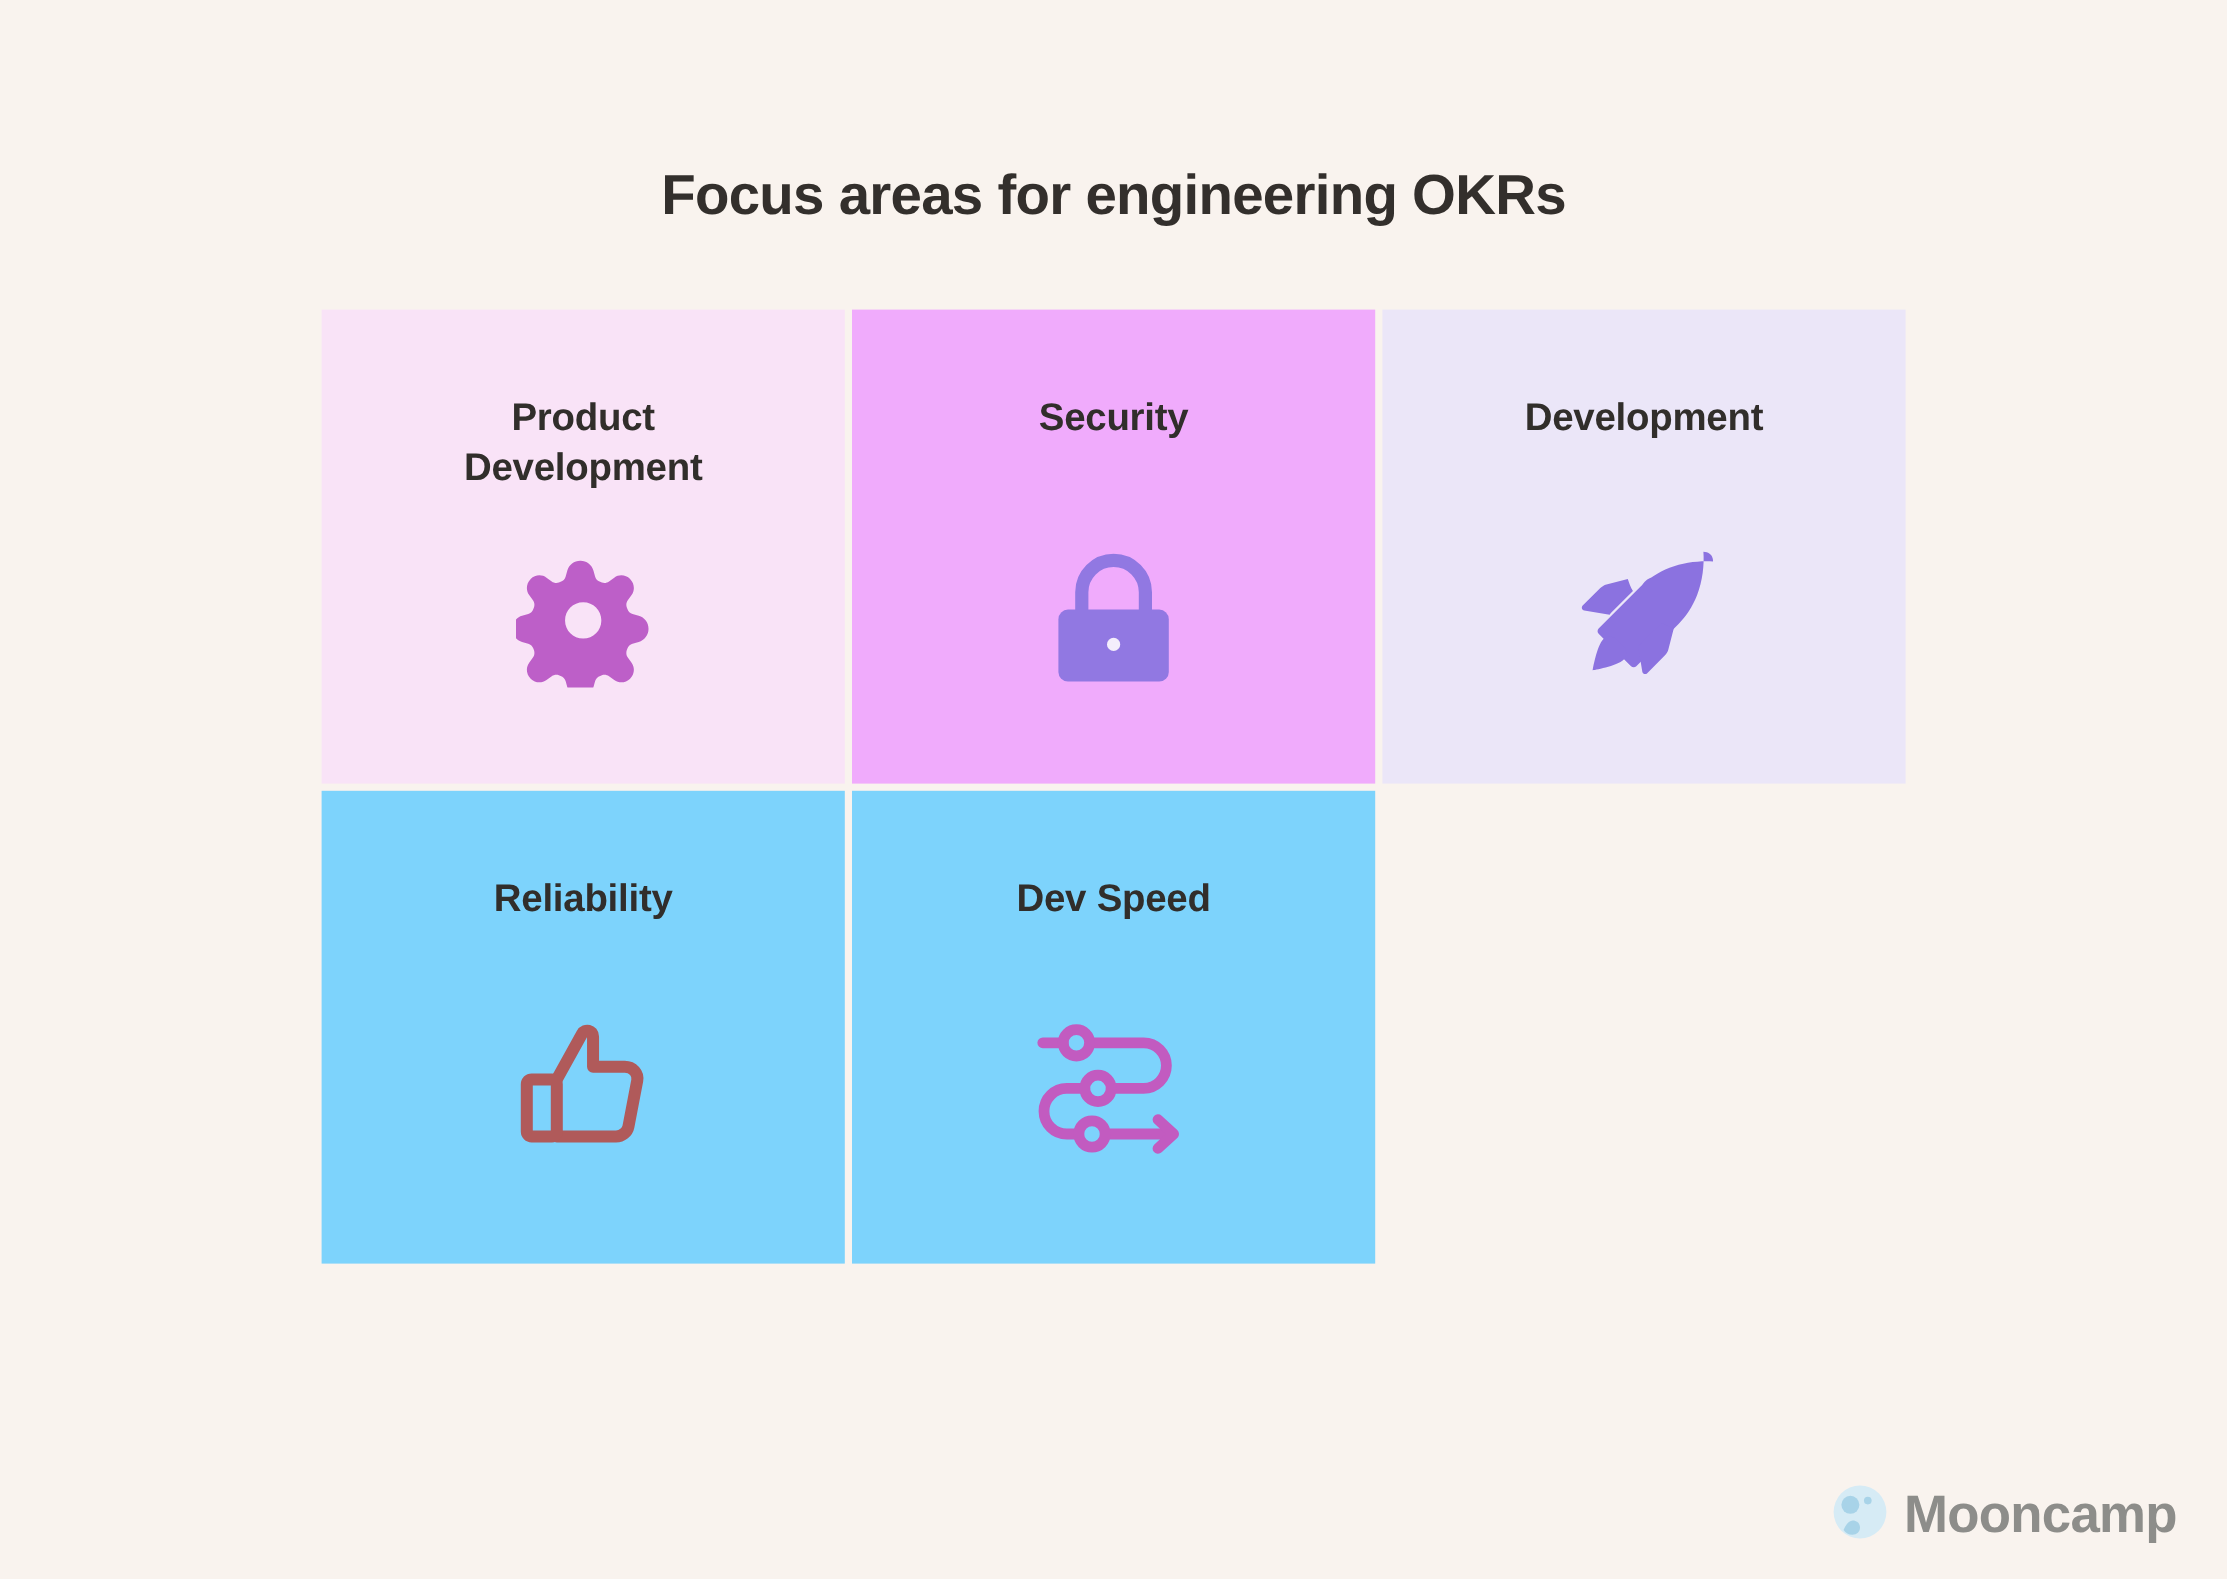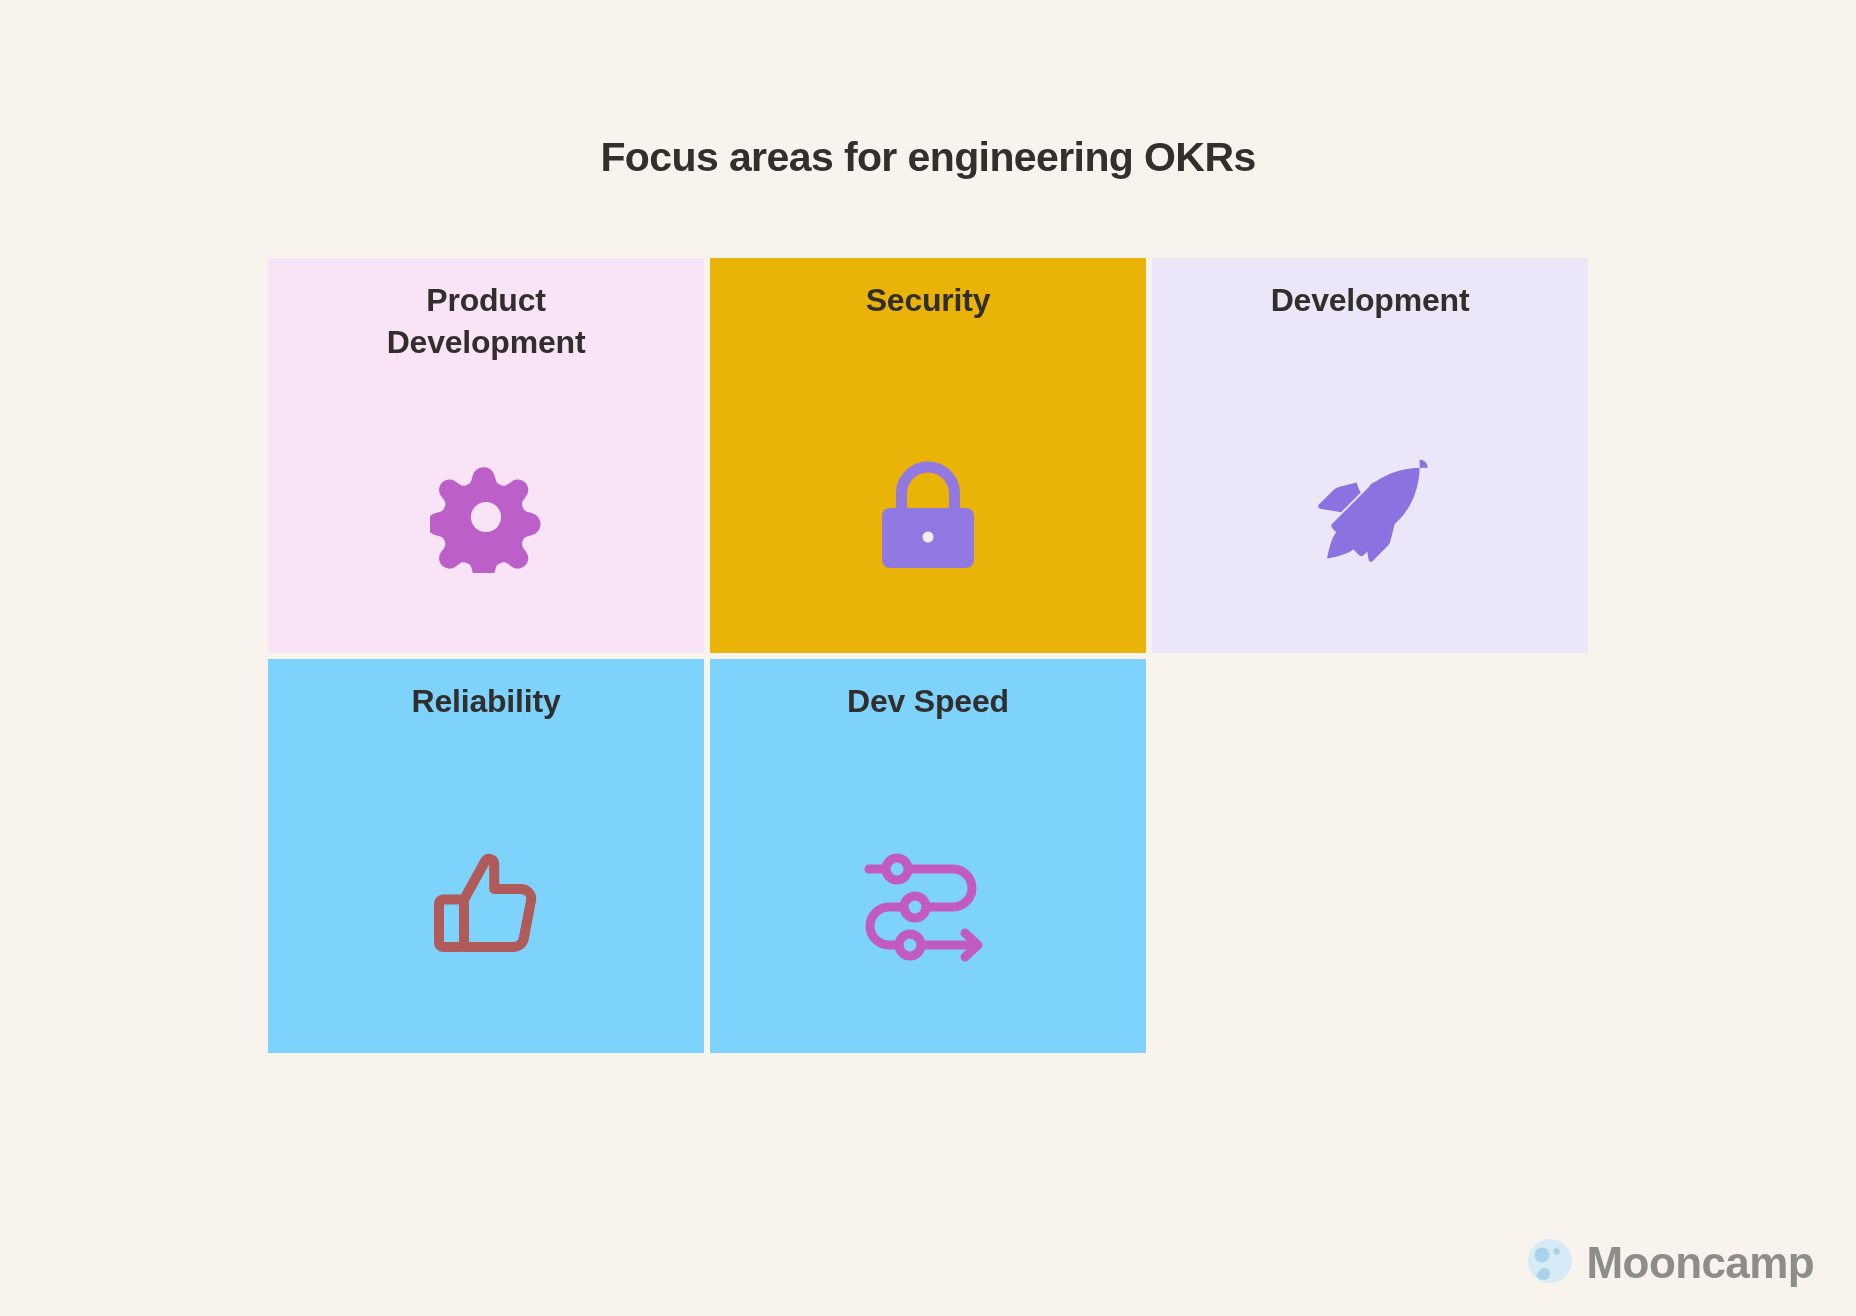--- a/index.html
+++ b/index.html
@@ -19,21 +19,21 @@
     position: absolute;
     inset: 0;
   }
 
   .page-title {
     position: absolute;
     top: 134px;
     left: 0;
     width: 100%;
     text-align: center;
-    font-size: 41px;
+    font-size: 47px;
     font-weight: bold;
     letter-spacing: -0.6px;
     color: #332f2c;
     font-family: "Liberation Sans", sans-serif;
   }
 
   .grid {
     position: absolute;
     left: 268px;
     top: 258px;
@@ -48,21 +48,21 @@
   .card {
     position: relative;
     display: flex;
     flex-direction: column;
     align-items: center;
     justify-content: flex-start;
     overflow: hidden;
   }
 
   .card-title {
-    margin-top: 21px;
+    margin-top: 68px;
     font-size: 32px;
     font-weight: bold;
     line-height: 1.32;
     color: #312e2b;
     text-align: center;
     letter-spacing: -0.2px;
     padding: 0 10px;
     white-space: pre-line;
   }
 
@@ -113,21 +113,21 @@
         <svg width="112" height="112" viewBox="0 0 100 100">
           <path fill="#bd5fc8" d="M50 4.5c-7.2 0-13 5.8-13 13v1.9c0 1.6-1 3-2.5 3.6-.6.2-1.2.5-1.8.8-1.4.7-3.1.5-4.3-.6l-1.4-1.4c-5.1-5.1-13.3-5.1-18.4 0s-5.1 13.3 0 18.4l1.4 1.4c1.1 1.2 1.3 2.9.6 4.3-.3.6-.6 1.2-.8 1.8-.6 1.5-2 2.5-3.6 2.5H4.5c-7.2 0-13 5.8-13 13s5.8 13 13 13h1.9c1.6 0 3 1 3.6 2.5.2.6.5 1.2.8 1.8.7 1.4.5 3.1-.6 4.3l-1.4 1.4c-5.1 5.1-5.1 13.3 0 18.4" opacity="0"></path>
           <path fill="#bd5fc8" d="M50.8 9.1c-5.6 0-10.3 4-11.3 9.3l-.5 2.9a3.9 3.9 0 0 1-2.6 3c-1 .3-2 .7-2.9 1.2a3.9 3.9 0 0 1-4-.2l-2.4-1.7c-4.4-3.1-10.5-2.6-14.4 1.3-3.9 3.9-4.4 10-1.3 14.4l1.7 2.4c.9 1.2.9 2.8.2 4.1-.5.9-.9 1.9-1.2 2.9a3.9 3.9 0 0 1-3 2.6l-2.9.5C.9 52.8-3.1 57.5-3.1 63.1" opacity="0"></path>
           <path fill="#bd5fc8" d="M50 2.6c-6.9 0-12.6 5.1-13.5 11.8l-.3 2.2c-.3 1.9-1.6 3.4-3.4 4-.8.3-1.6.6-2.4 1-1.7.8-3.7.6-5.2-.6l-1.7-1.4C18.3 15.4 10.5 16 6 20.5c-4.5 4.5-5.1 12.3-.4 17.5l1.4 1.7c1.2 1.5 1.4 3.5.6 5.2-.4.8-.7 1.6-1 2.4-.6 1.8-2.1 3.1-4 3.4l-2.2.3C-6.3 51.9-11.4 57.6-11.4 64.5" opacity="0"></path>
           <path fill="#bd5fc8" d="M57.6 12.9c-1.2-4.3-5.1-7.3-9.6-7.3h-.2c-4.5 0-8.4 3-9.6 7.3l-1.3 4.6c-.5 1.8-1.9 3.2-3.7 3.8l-1.3.5c-1.8.6-3.8.3-5.3-.8l-3.9-2.8c-3.6-2.6-8.6-2.2-11.8 1L10.8 19.3c-3.2 3.2-3.6 8.2-1 11.8l2.8 3.9c1.1 1.5 1.4 3.5.8 5.3l-.5 1.3c-.6 1.8-2 3.2-3.8 3.7l-4.6 1.3c-4.3 1.2-7.3 5.1-7.3 9.6v.2c0 4.5 3 8.4 7.3 9.6l4.6 1.3c1.8.5 3.2 1.9 3.8 3.7l.5 1.3c.6 1.8.3 3.8-.8 5.3l-2.8 3.9c-2.6 3.6-2.2 8.6 1 11.8l.1.1c3.2 3.2 8.2 3.6 11.8 1l3.9-2.8c1.5-1.1 3.5-1.4 5.3-.8l1.3.5c1.8.6 3.2 2 3.7 3.8l1.3 4.6c1.2 4.3 5.1 7.3 9.6 7.3h.2c4.5 0 8.4-3 9.6-7.3l1.3-4.6c.5-1.8 1.9-3.2 3.7-3.8l1.3-.5c1.8-.6 3.8-.3 5.3.8l3.9 2.8c3.6 2.6 8.6 2.2 11.8-1l.1-.1c3.2-3.2 3.6-8.2 1-11.8l-2.8-3.9c-1.1-1.5-1.4-3.5-.8-5.3l.5-1.3c.6-1.8 2-3.2 3.8-3.7l4.6-1.3c4.3-1.2 7.3-5.1 7.3-9.6v-.2c0-4.5-3-8.4-7.3-9.6l-4.6-1.3c-1.8-.5-3.2-1.9-3.8-3.7l-.5-1.3c-.6-1.8-.3-3.8.8-5.3l2.8-3.9c2.6-3.6 2.2-8.6-1-11.8l-.1-.1c-3.2-3.2-8.2-3.6-11.8-1l-3.9 2.8c-1.5 1.1-3.5 1.4-5.3.8l-1.3-.5c-1.8-.6-3.2-2-3.7-3.8l-1.3-4.6zM50 36.5c7.5 0 13.5 6 13.5 13.5S57.5 63.5 50 63.5 36.5 57.5 36.5 50 42.5 36.5 50 36.5z"></path>
         </svg>
       </div>
     </div>
 
 
-    <div class="card row-top" style="background:#eab308">
+    <div class="card row-top" style="background:#f0abfc">
       <div class="card-title">Security</div>
       <div class="card-icon">
         <svg width="108" height="112" viewBox="0 0 108 112">
           <path fill="none" stroke="#9178e2" stroke-width="11" d="M27.5 49V32.5a26.5 26.5 0 0 1 53 0V49"></path>
           <rect x="8" y="47" width="92" height="60" rx="8" fill="#9178e2"></rect>
           <circle cx="54" cy="76" r="5.5" fill="#f4eefc"></circle>
         </svg>
       </div>
     </div>
 

